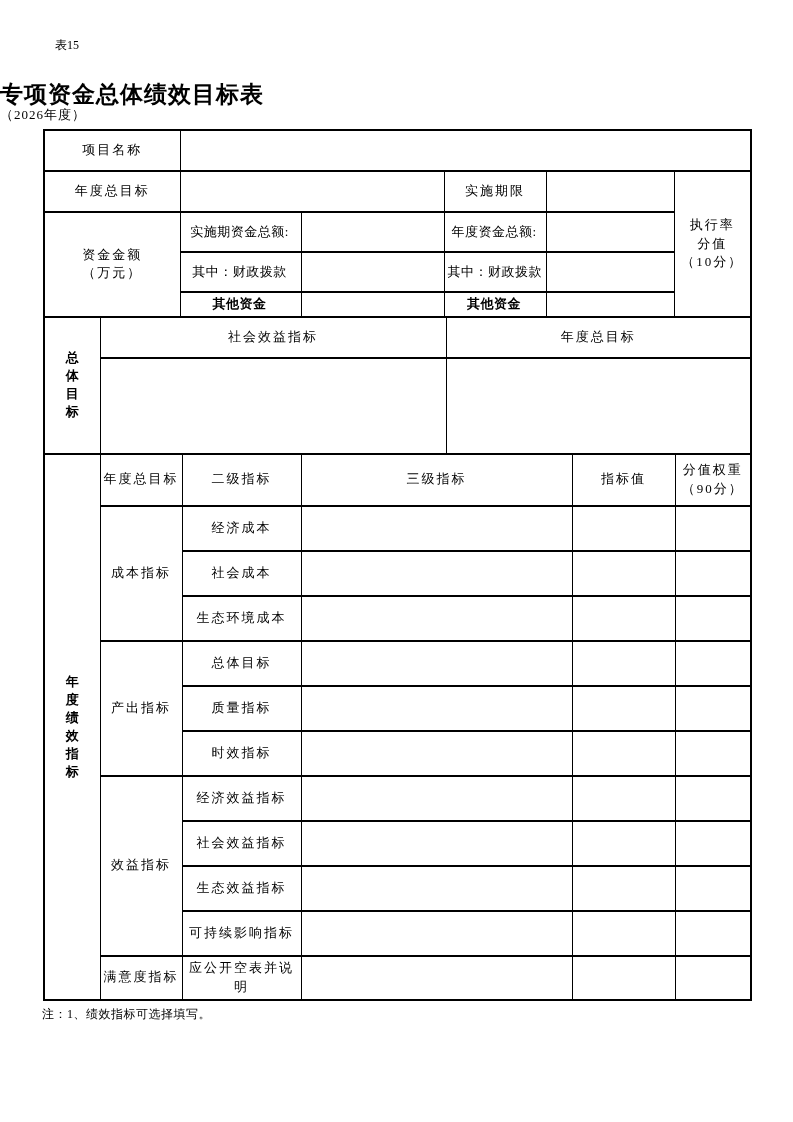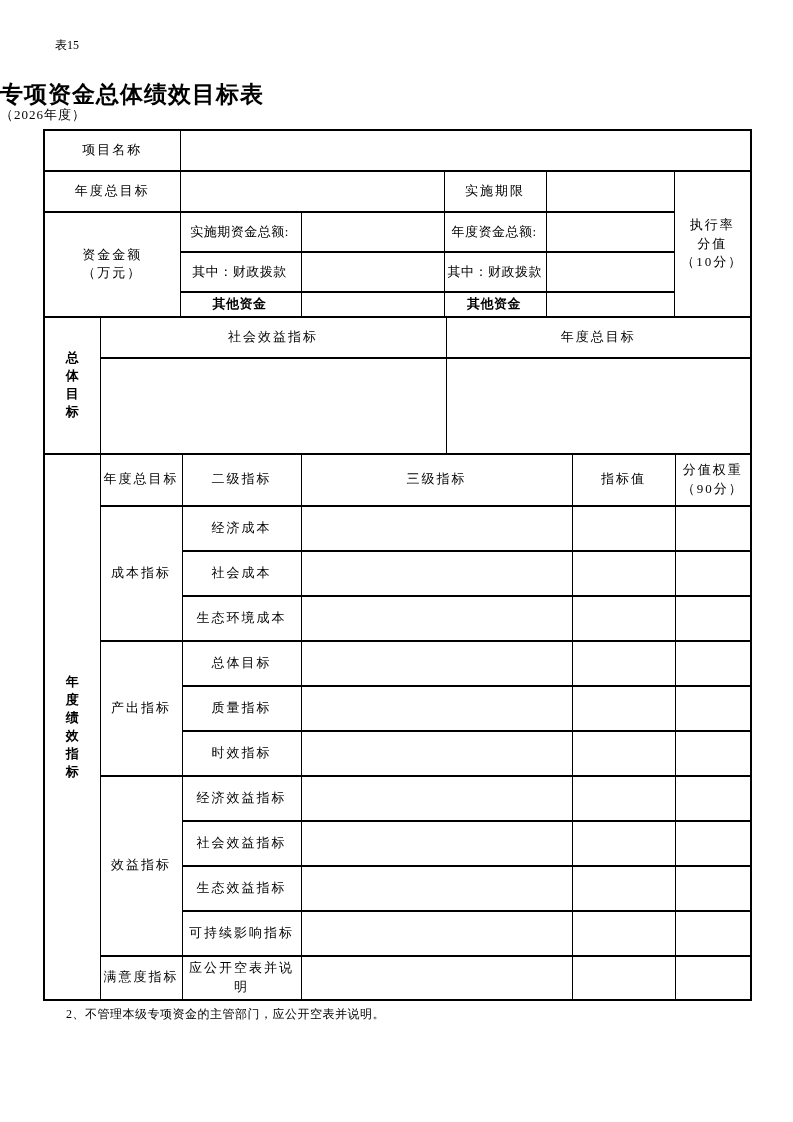--- a/index.html
+++ b/index.html
@@ -253,14 +253,14 @@
       <td>应公开空表并说明</td>
       <td></td>
       <td></td>
       <td></td>
     </tr>
   </tbody>
     </table>
 </div>
 
 <div class="notes">
-  <div class="note-line note-line-2">2、不管理本级专项资金的主管部门，应公开空表并说明。</div>
+  <div class="note-line">注：1、绩效指标可选择填写。</div>
 </div>
 
 </body></html>

